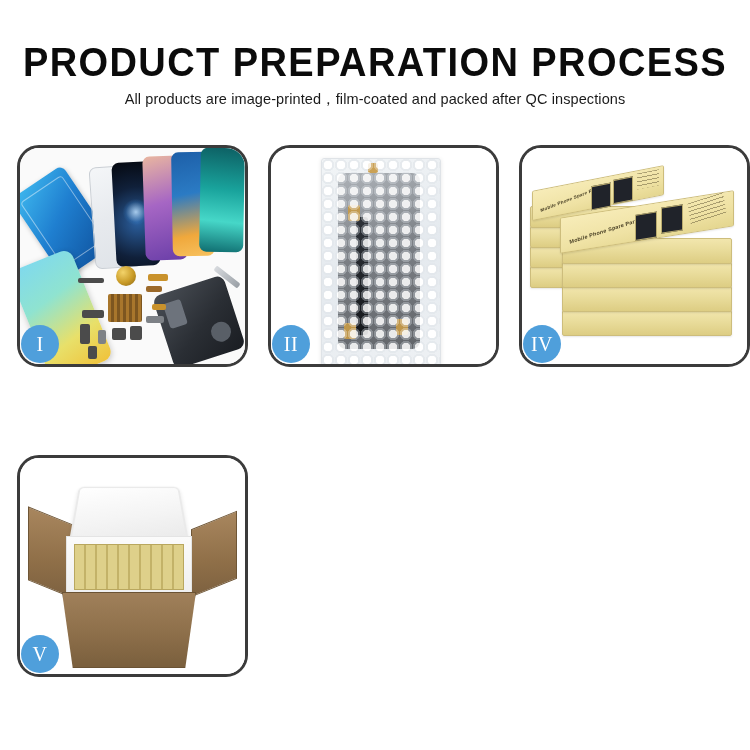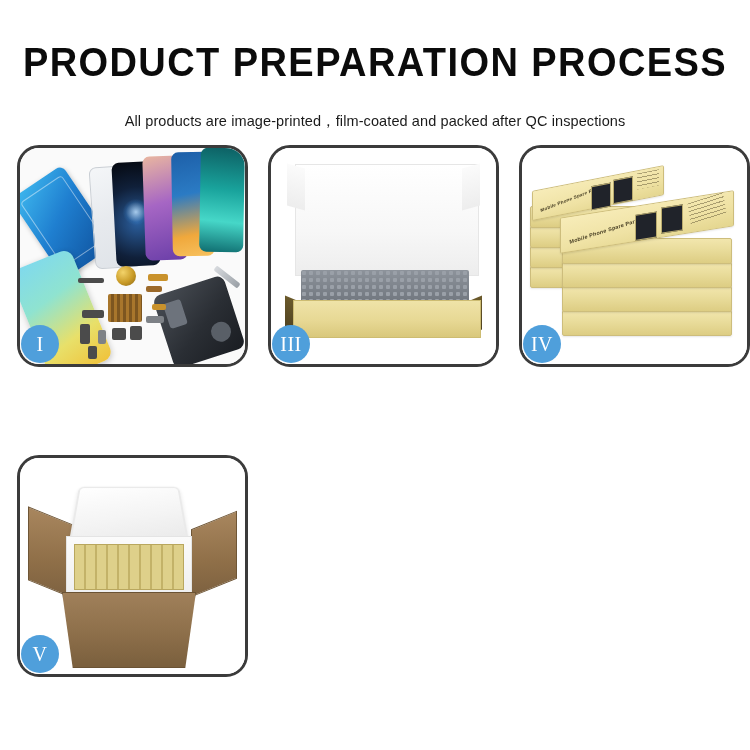--- a/index.html
+++ b/index.html
@@ -17,21 +17,21 @@
     font-weight:700;color:#0b0b0b;
     letter-spacing:1.5px;
     transform:scaleX(.95);
     white-space:nowrap;
   }
   .subtitle{
     position:absolute;left:0;right:0;top:90px;
     text-align:center;
     font-size:14.5px;line-height:18px;
     color:#1a1a1a;font-weight:400;
-    letter-spacing:.1px;white-space:nowrap;margin-top:22px;
+    letter-spacing:.1px;white-space:nowrap;
   }
 
   .grid{
     position:absolute;left:17px;top:145px;
     width:716px;height:532px;
     display:grid;
     grid-template-columns:231px 231px 231px;
     grid-template-rows:222px 222px;
     column-gap:20px;row-gap:88px;
   }
@@ -291,33 +291,35 @@
         <div class="chip" style="left:92px;top:180px;width:14px;height:12px;"></div>
         <div class="chip" style="left:110px;top:178px;width:12px;height:14px;"></div>
         <div class="chip grey" style="left:126px;top:168px;width:18px;height:7px;"></div>
         <div class="chip" style="left:68px;top:198px;width:9px;height:13px;"></div>
         <div class="chip gold" style="left:132px;top:156px;width:14px;height:6px;"></div>
         <div class="tool"></div>
       </div>
       <div class="badge">I</div>
     </div>
 
-
     <div class="panel">
-      <div class="panel-clip p3">
-        <div class="lid-back"></div>
-        <div class="lid-flapL"></div>
-        <div class="lid-flapR"></div>
-        <div class="foam-grey"></div>
-        <div class="box-sideL"></div>
-        <div class="box-sideR"></div>
-        <div class="box-front"></div>
+      <div class="panel-clip p2">
+        <div class="bubble-bag">
+          <div class="screen-in"></div>
+          <div class="flex-strip"></div>
+          <div class="tab-gold" style="left:26px;top:46px;"></div>
+          <div class="tab-gold" style="left:22px;top:164px;"></div>
+          <div class="tab-gold" style="left:74px;top:160px;"></div>
+          <div class="tab-gold" style="left:46px;top:4px;width:10px;height:10px;"></div>
+          <div class="bubble-overlay"></div>
+        </div>
       </div>
-      <div class="badge">III</div>
+      <div class="badge">II</div>
     </div>
+
 
     <div class="panel">
       <div class="panel-clip p4">
         <div class="stack">
 
           <div class="sbox" style="left:2px;top:104px;width:104px;height:20px;"></div>
           <div class="sbox" style="left:2px;top:84px;width:104px;height:20px;"></div>
           <div class="sbox" style="left:2px;top:64px;width:104px;height:20px;"></div>
           <div class="sbox" style="left:2px;top:44px;width:104px;height:20px;"></div>
 

